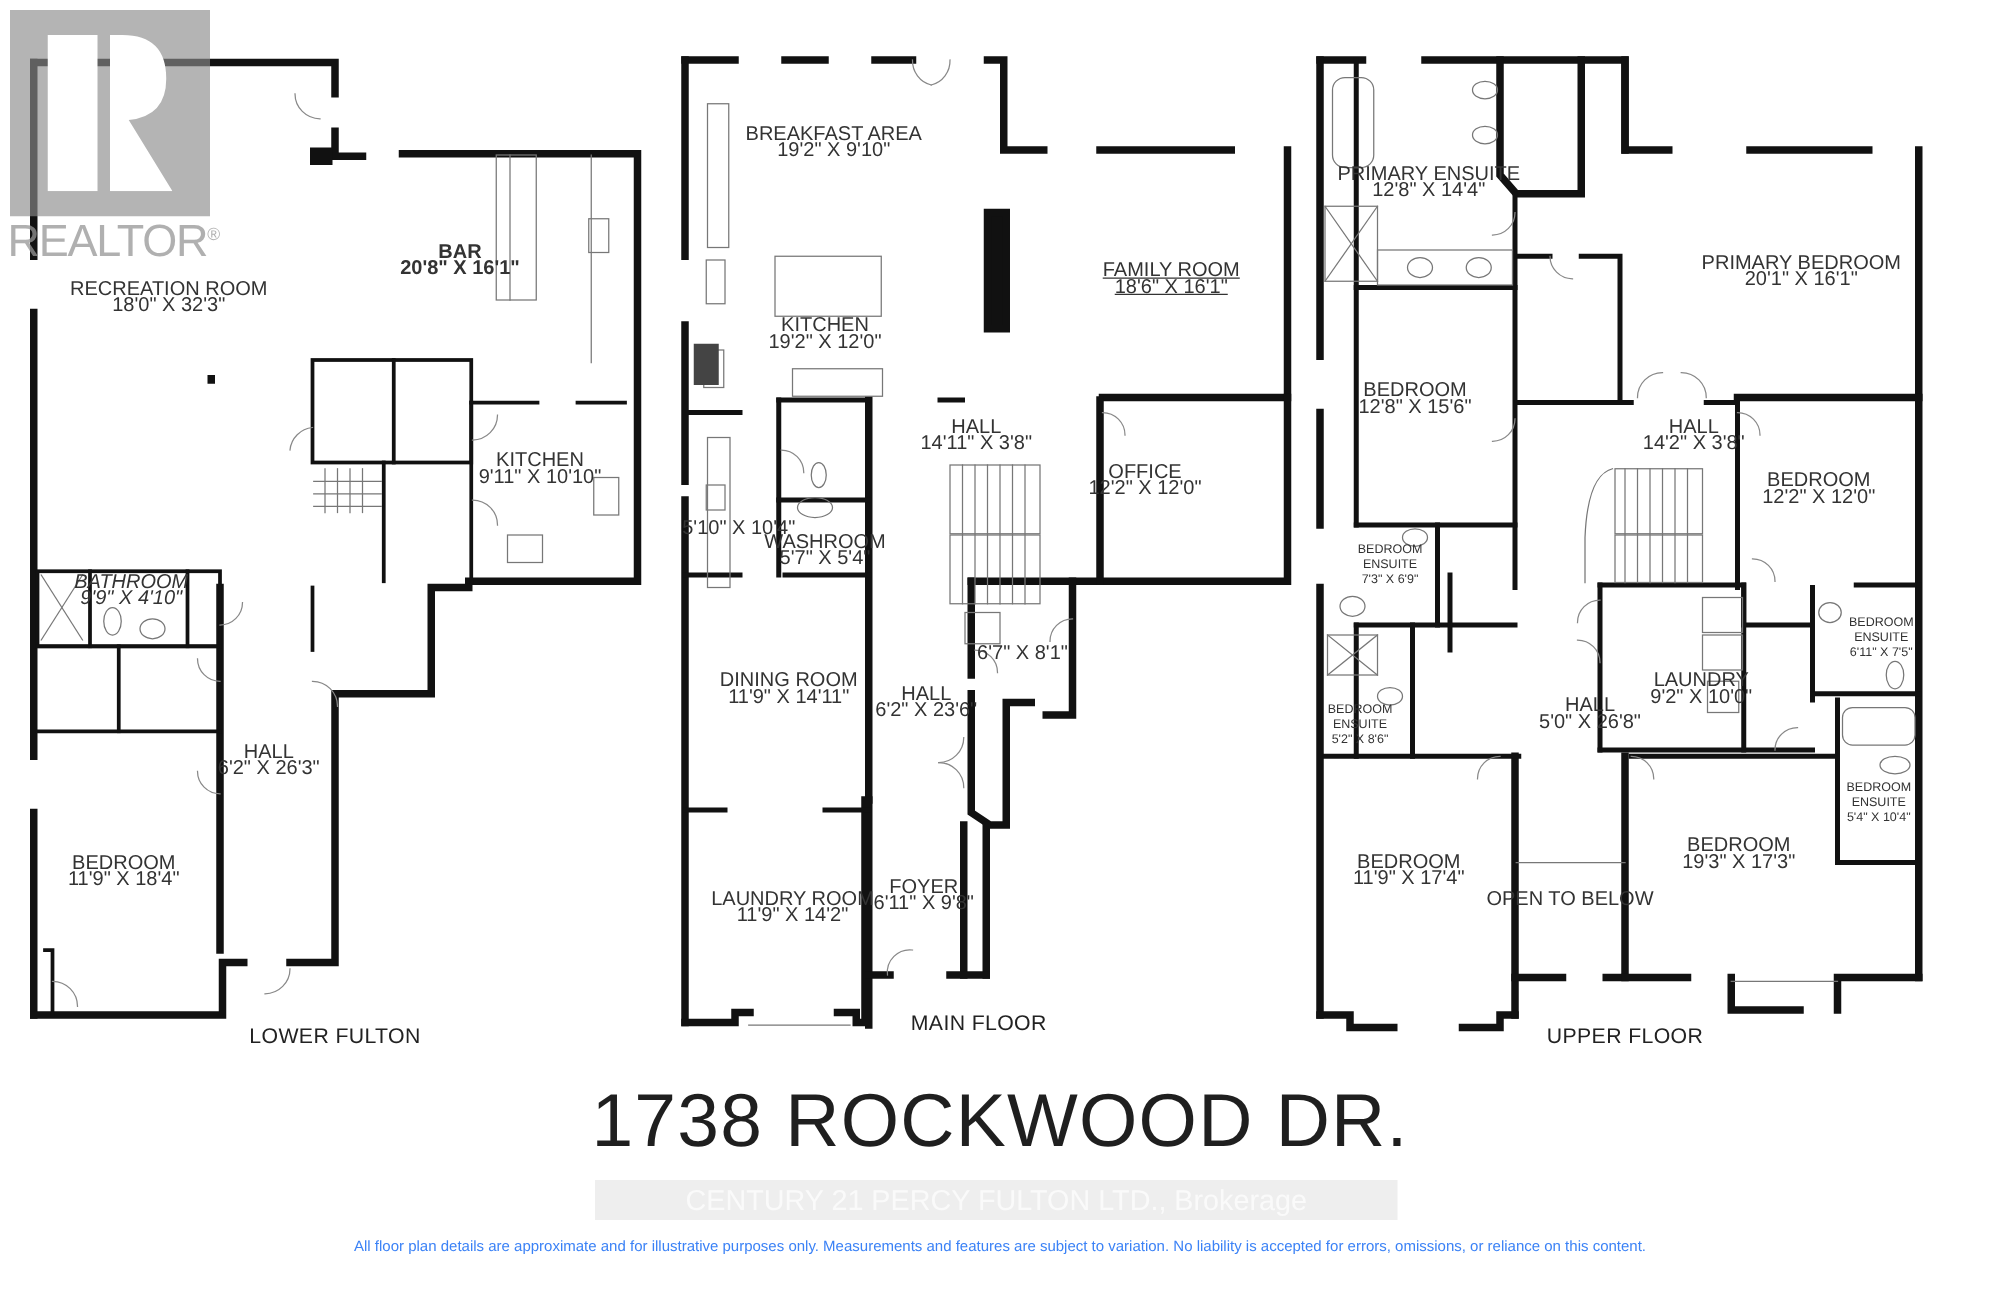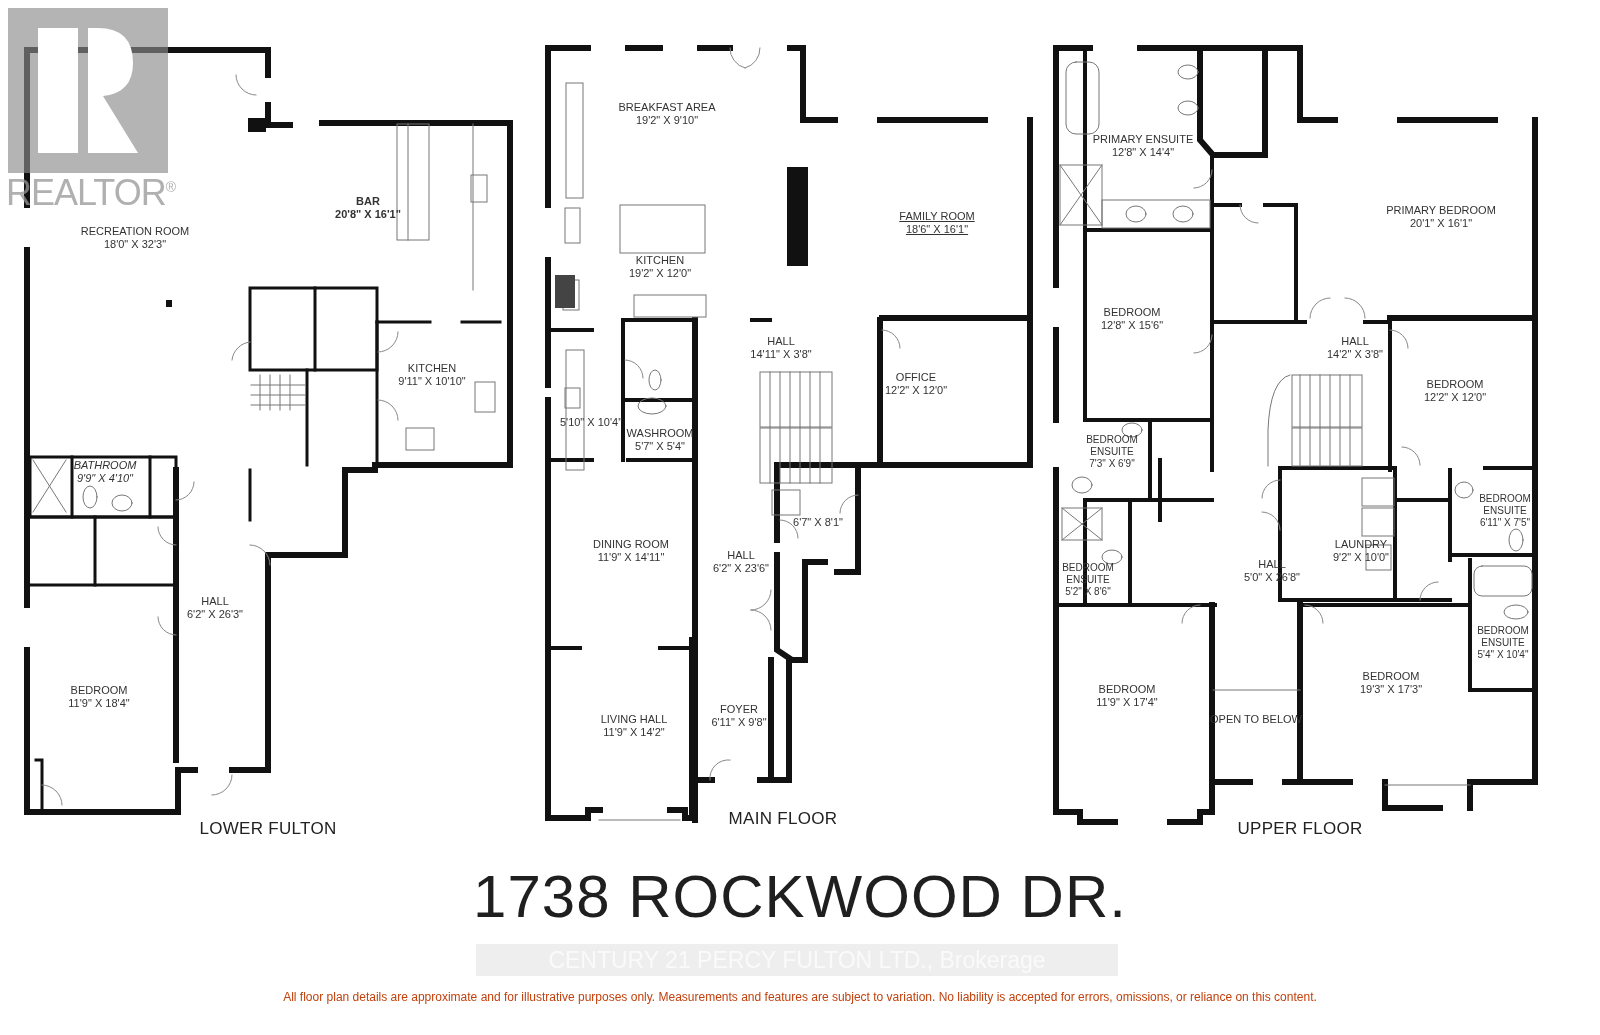--- a/index.html
+++ b/index.html
@@ -1,22 +1,22 @@
 <!DOCTYPE html>
 <html><head>
 <meta charset="utf-8">
 <style>
   html,body{margin:0;padding:0;background:#fff;}
   body{width:1600px;height:1035px;position:relative;overflow:hidden;font-family:"Liberation Sans",sans-serif;color:#222;}
   #plan{position:absolute;left:0;top:0;width:1600px;height:1035px;}
-  .lbl{position:absolute;text-align:center;font-size:11px;line-height:13px;color:#333;white-space:nowrap;transform:translateX(-50%);}
+  .lbl{position:absolute;text-align:center;font-size:16px;line-height:13px;color:#333;white-space:nowrap;transform:translateX(-50%);}
   .floor-title{position:absolute;font-size:17px;color:#222;transform:translateX(-50%);letter-spacing:0.3px;}
   .address{position:absolute;left:50%;top:862px;transform:translateX(-50%);font-size:60px;color:#1f1f1f;letter-spacing:1px;white-space:nowrap;font-family:"Liberation Sans",sans-serif;}
   .brokerage{position:absolute;left:476px;top:944px;width:642px;height:32px;background:rgba(235,235,235,0.85);color:#fafafa;font-size:23px;line-height:32px;text-align:center;white-space:nowrap;}
-  .disclaimer{position:absolute;left:50%;top:990px;transform:translateX(-50%);font-size:12px;color:#c2410c;white-space:nowrap;}
+  .disclaimer{position:absolute;left:50%;top:990px;transform:translateX(-50%);font-size:12px;color:#3b82f6;white-space:nowrap;}
   .realtor{position:absolute;left:8px;top:8px;width:160px;height:165px;background:rgba(140,140,140,0.65);}
   .realtor-inner{position:absolute;left:30px;top:20px;width:100px;height:125px;}
   .realtor-text{position:absolute;left:6px;top:172px;font-size:36px;color:rgba(150,150,150,0.75);letter-spacing:-1px;}
   .realtor-text sup{font-size:14px;}
 </style>
 </head>
 <body>
 
 <svg id="plan" viewBox="0 0 1600 1035" xmlns="http://www.w3.org/2000/svg">
   <g fill="none" stroke="#111" stroke-linecap="square">
@@ -316,21 +316,21 @@
       <div>11'9" X 14'11"</div>
     </div>
   <div class="lbl" style="left:741px;top:549px;">
       <div>HALL</div>
       <div>6'2" X 23'6"</div>
     </div>
   <div class="lbl" style="left:818px;top:516px;">
       <div>6'7" X 8'1"</div>
     </div>
   <div class="lbl" style="left:634px;top:713px;">
-      <div>LIVING HALL</div>
+      <div>LAUNDRY ROOM</div>
       <div>11'9" X 14'2"</div>
     </div>
   <div class="lbl" style="left:739px;top:703px;">
       <div>FOYER</div>
       <div>6'11" X 9'8"</div>
     </div>
   <div class="floor-title" style="left:783px;top:809px;">MAIN FLOOR</div>
 </div>
 
 <div>

